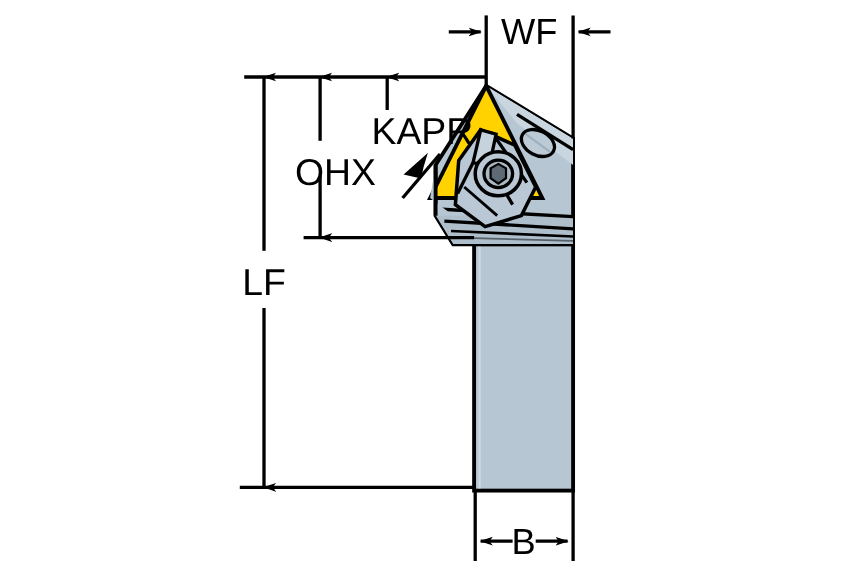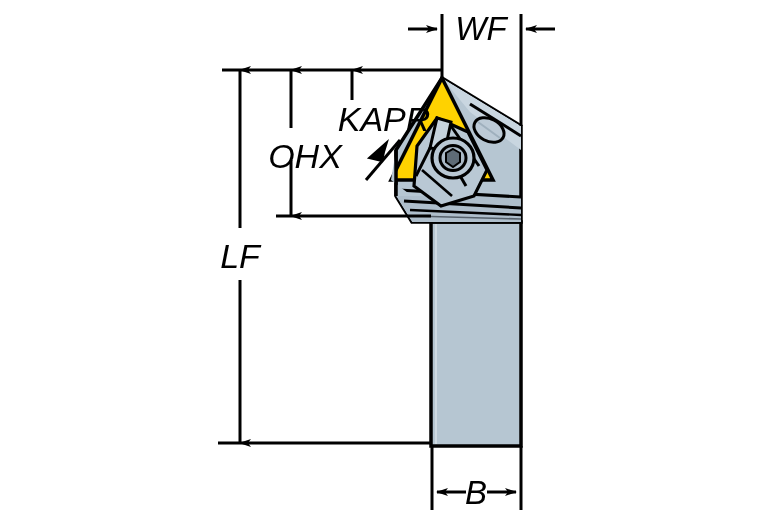--- a/index.html
+++ b/index.html
@@ -9,21 +9,20 @@
   }
   body {
     font-family: "Liberation Sans", sans-serif;
   }
   #stage {
     position: relative;
     width: 661px;
     height: 523px;
     background: #ffffff;
     overflow: hidden;
-    font-style: italic;
   }
   #drawing {
     position: absolute;
     left: 0;
     top: 0;
   }
   .dim-label {
     font-family: "Liberation Sans", sans-serif;
     font-weight: 400;
     fill: #000000;

